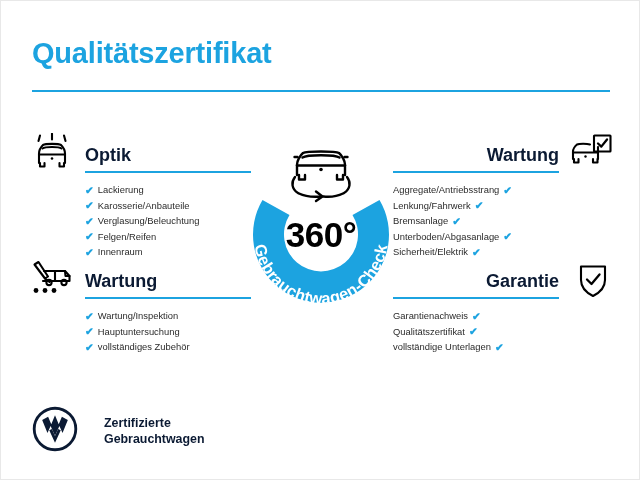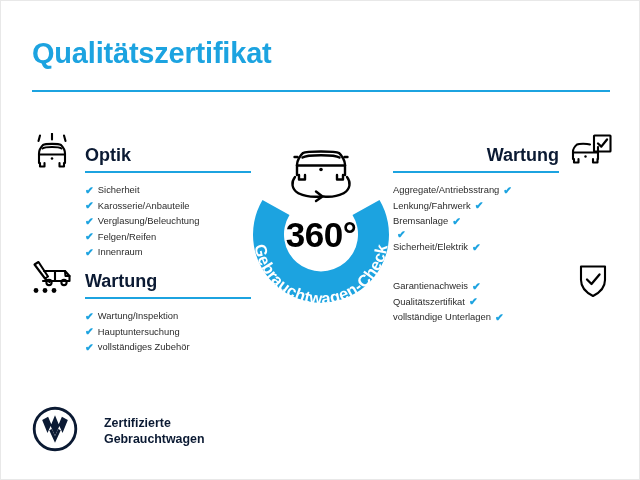--- a/index.html
+++ b/index.html
@@ -202,21 +202,21 @@
   </div>
 
   <div class="section col-left" id="sec-optik">
     <div class="sec-head">
       <div class="sec-title">Optik</div>
       <div class="sec-rule"></div>
     </div>
     <div class="items">
       <div class="item">
           <span class="check">✔</span>
-          <span>Sicherheit</span>
+          <span>Lackierung</span>
         </div>
       <div class="item">
           <span class="check">✔</span>
           <span>Karosserie/Anbauteile</span>
         </div>
       <div class="item">
           <span class="check">✔</span>
           <span>Verglasung/Beleuchtung</span>
         </div>
       <div class="item">
@@ -263,30 +263,35 @@
         </div>
       <div class="item">
           <span>Lenkung/Fahrwerk</span>
           <span class="check">✔</span>
         </div>
       <div class="item">
           <span>Bremsanlage</span>
           <span class="check">✔</span>
         </div>
       <div class="item">
+          <span>Unterboden/Abgasanlage</span>
           <span class="check">✔</span>
         </div>
       <div class="item">
           <span>Sicherheit/Elektrik</span>
           <span class="check">✔</span>
         </div>
     </div>
   </div>
 
   <div class="section col-right" id="sec-garantie">
+    <div class="sec-head">
+      <div class="sec-title">Garantie</div>
+      <div class="sec-rule"></div>
+    </div>
     <div class="items">
       <div class="item">
           <span>Garantienachweis</span>
           <span class="check">✔</span>
         </div>
       <div class="item">
           <span>Qualitätszertifikat</span>
           <span class="check">✔</span>
         </div>
       <div class="item">

